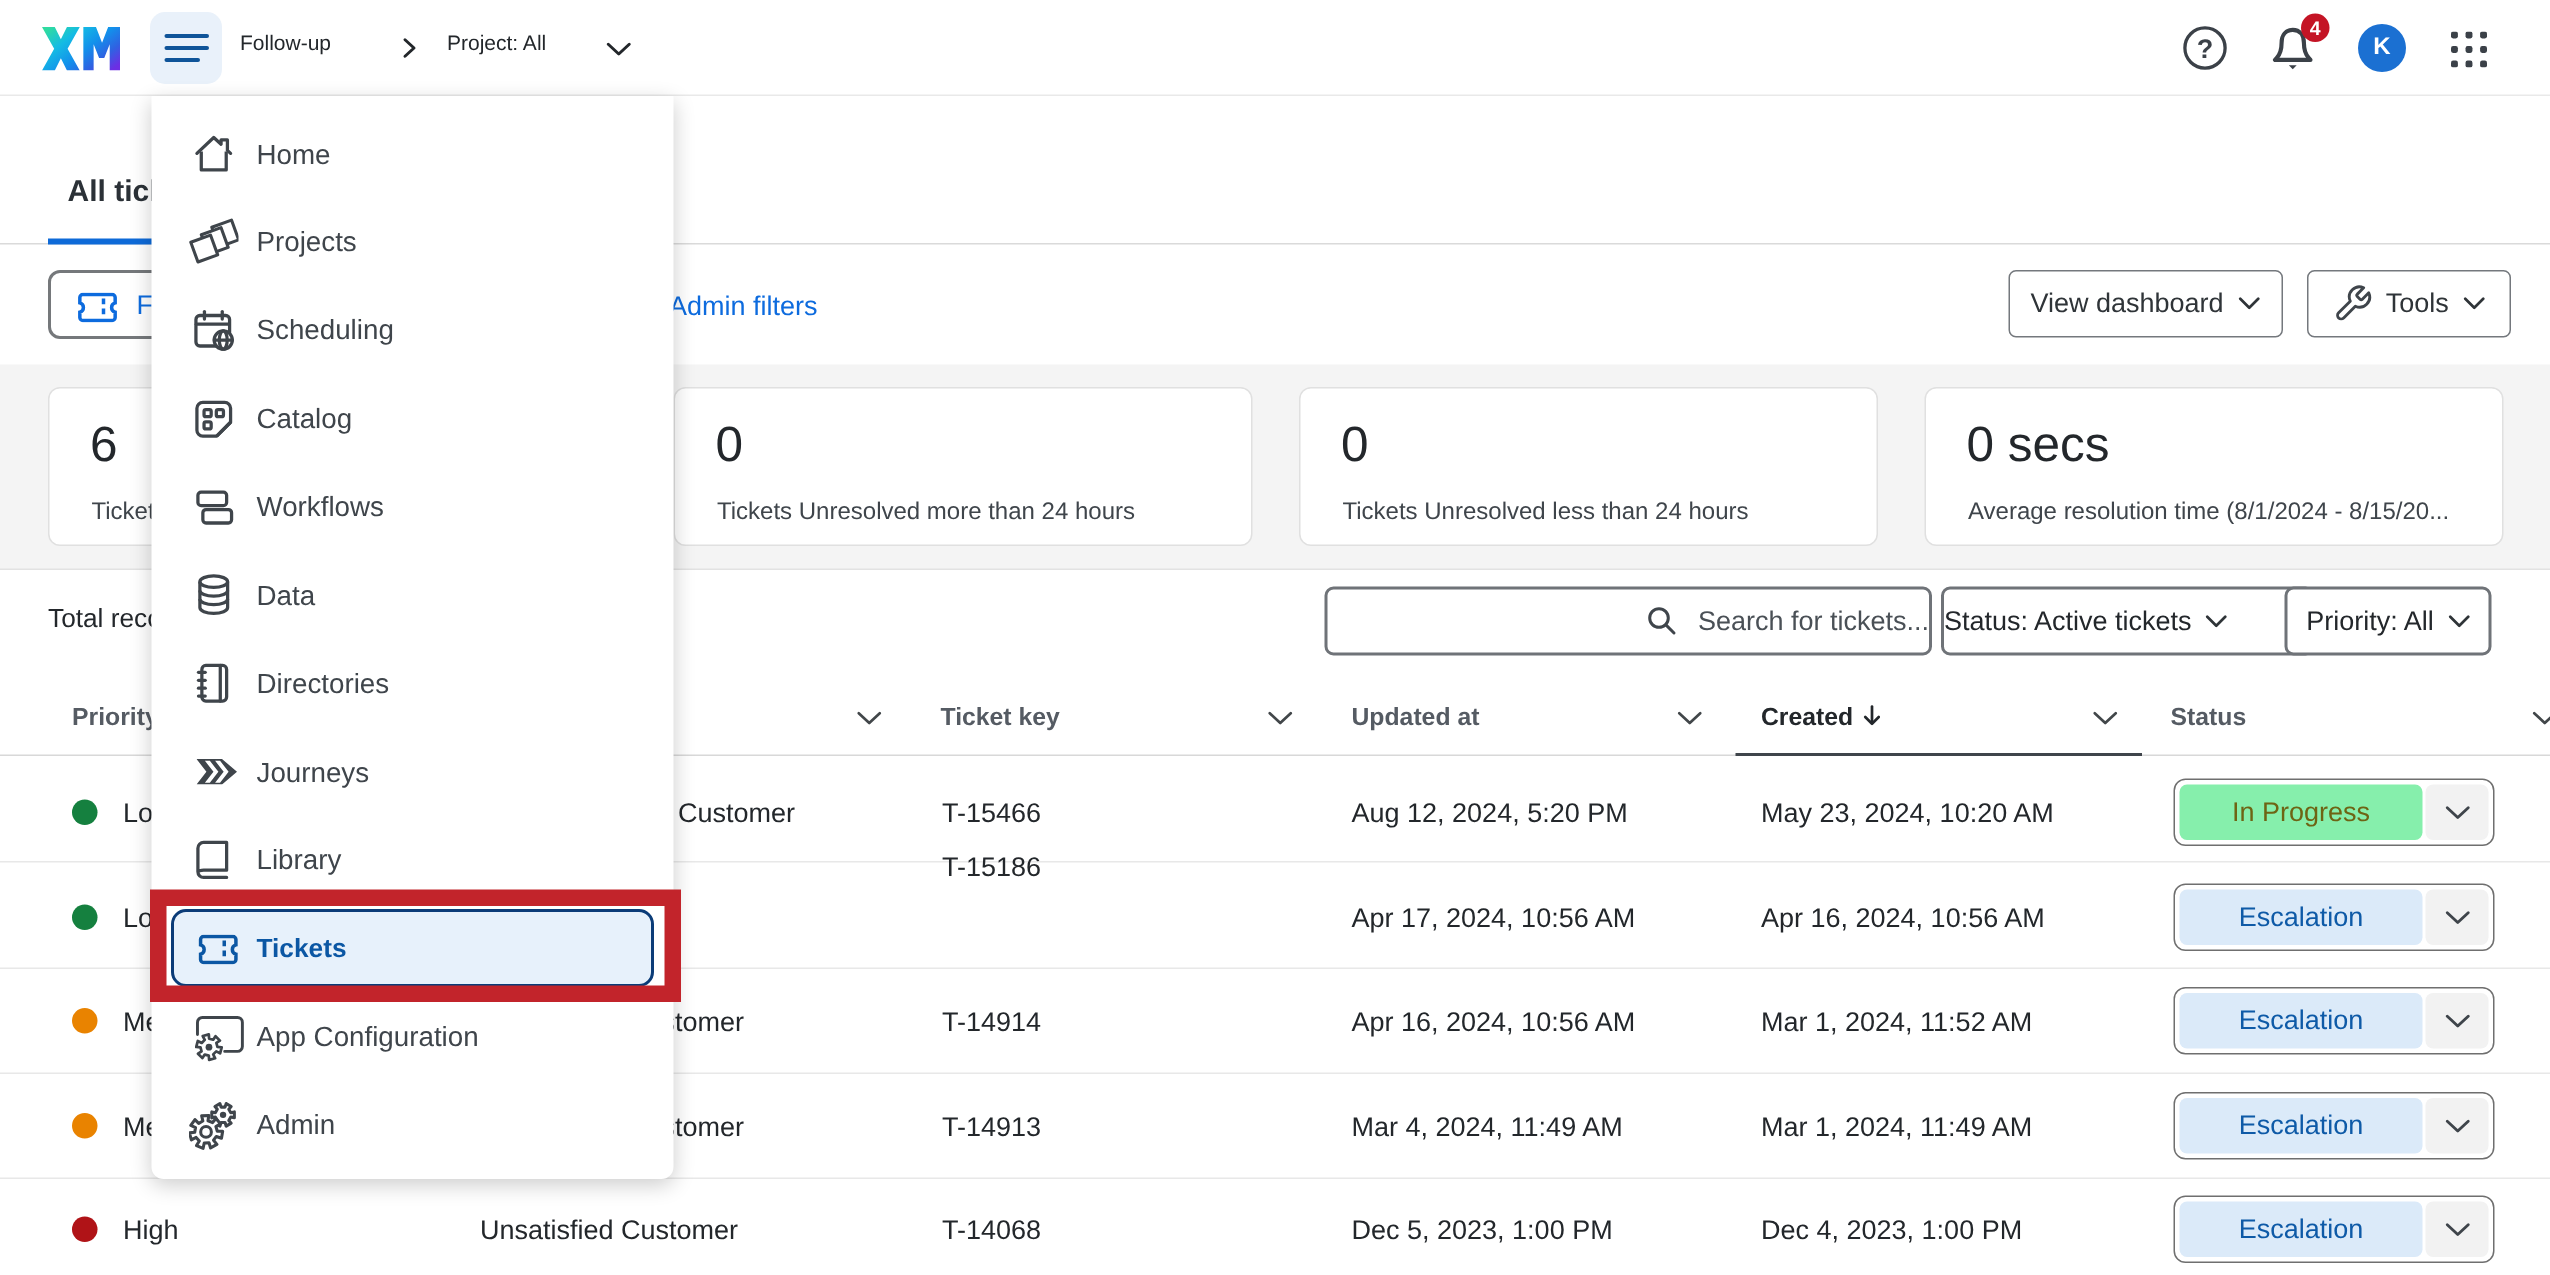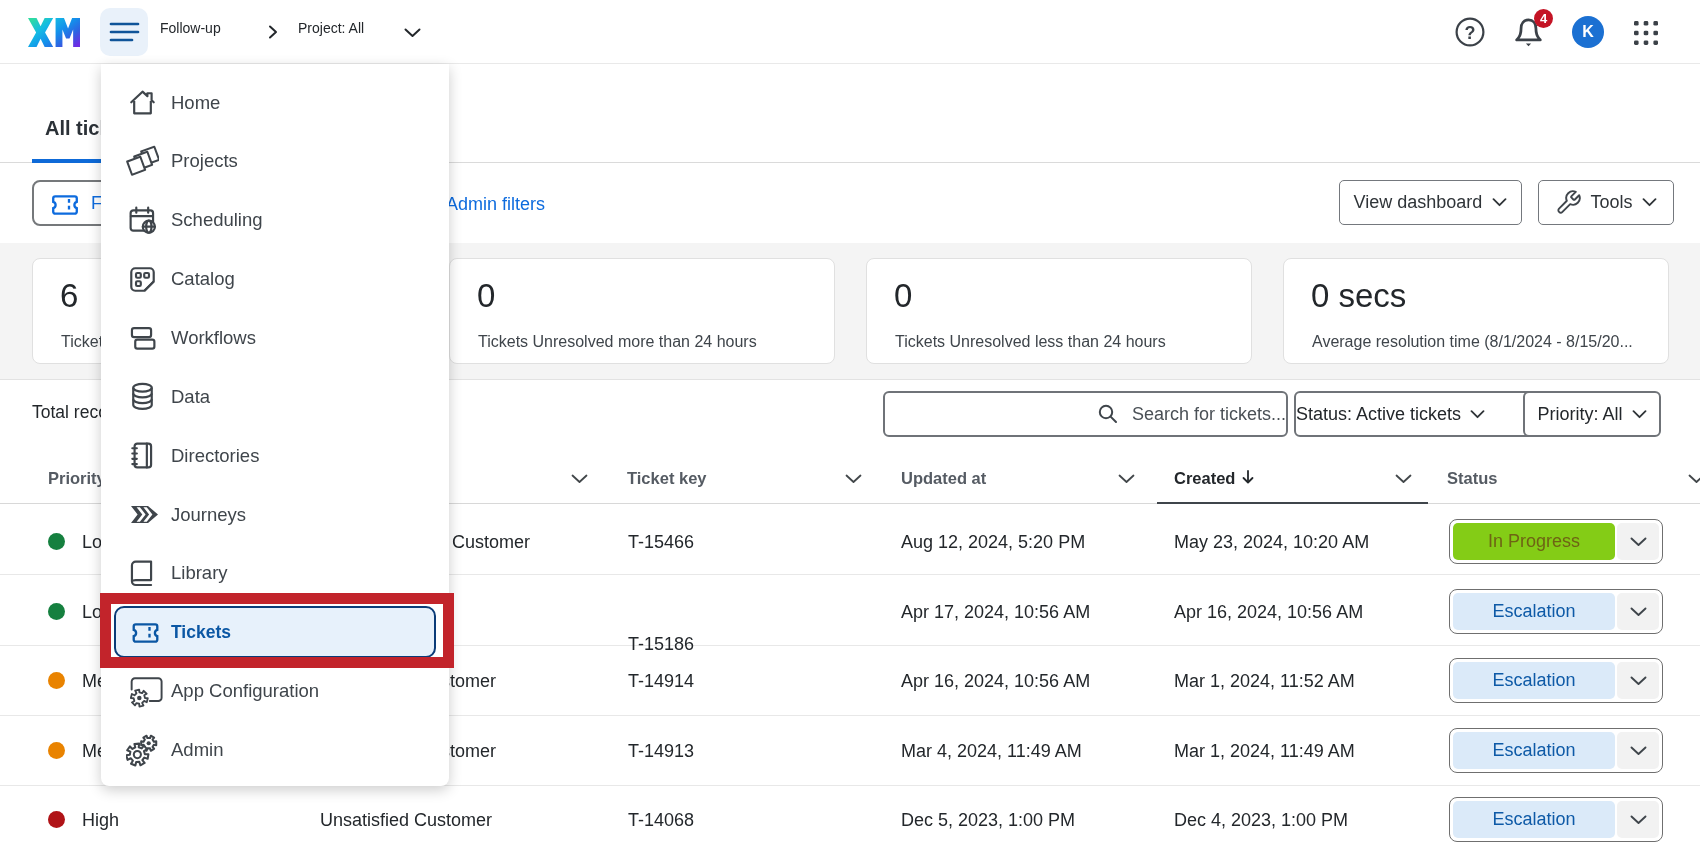--- a/index.html
+++ b/index.html
@@ -210,32 +210,32 @@
 <div class="rowsep" style="top:715px"></div>
 <div class="rowsep" style="top:785px"></div>
 
 <div class="dot" style="left:48px;top:533px;background:#15803F"></div>
 <div class="cell" style="left:82px;top:532px">Low</div>
 <div class="cell" style="left:355px;top:532px">Dissatisfied Customer</div>
 <div class="cell" style="left:628px;top:532px">T-15466</div>
 <div class="cell" style="left:901px;top:532px">Aug 12, 2024, 5:20 PM</div>
 <div class="cell" style="left:1174px;top:532px">May 23, 2024, 10:20 AM</div>
 <div class="stbtn" style="top:519px">
-    <div class="stchip" style="background:#84cc16;color:#6E6414">In Progress</div>
+    <div class="stchip" style="background:#86efac;color:#6E6414">In Progress</div>
     <div class="stcar">
       <svg width="17" height="10" viewBox="0 0 17 10">
         <path d="M1.5 1.5 L8.5 8 L15.5 1.5" fill="none" stroke="#3F454B" stroke-width="1.9" stroke-linecap="round" stroke-linejoin="round"></path>
       </svg>
     </div>
   </div>
 
 <div class="dot" style="left:48px;top:603px;background:#15803F"></div>
 <div class="cell" style="left:82px;top:602px">Low</div>
 <div class="cell" style="left:330px;top:602px">Detractor</div>
-<div class="cell" style="left:628px;top:634px">T-15186</div>
+<div class="cell" style="left:628px;top:568px">T-15186</div>
 <div class="cell" style="left:901px;top:602px">Apr 17, 2024, 10:56 AM</div>
 <div class="cell" style="left:1174px;top:602px">Apr 16, 2024, 10:56 AM</div>
 <div class="stbtn" style="top:589px">
     <div class="stchip" style="background:#DBEAF9;color:#0E5AA7">Escalation</div>
     <div class="stcar">
       <svg width="17" height="10" viewBox="0 0 17 10">
         <path d="M1.5 1.5 L8.5 8 L15.5 1.5" fill="none" stroke="#3F454B" stroke-width="1.9" stroke-linecap="round" stroke-linejoin="round"></path>
       </svg>
     </div>
   </div>

